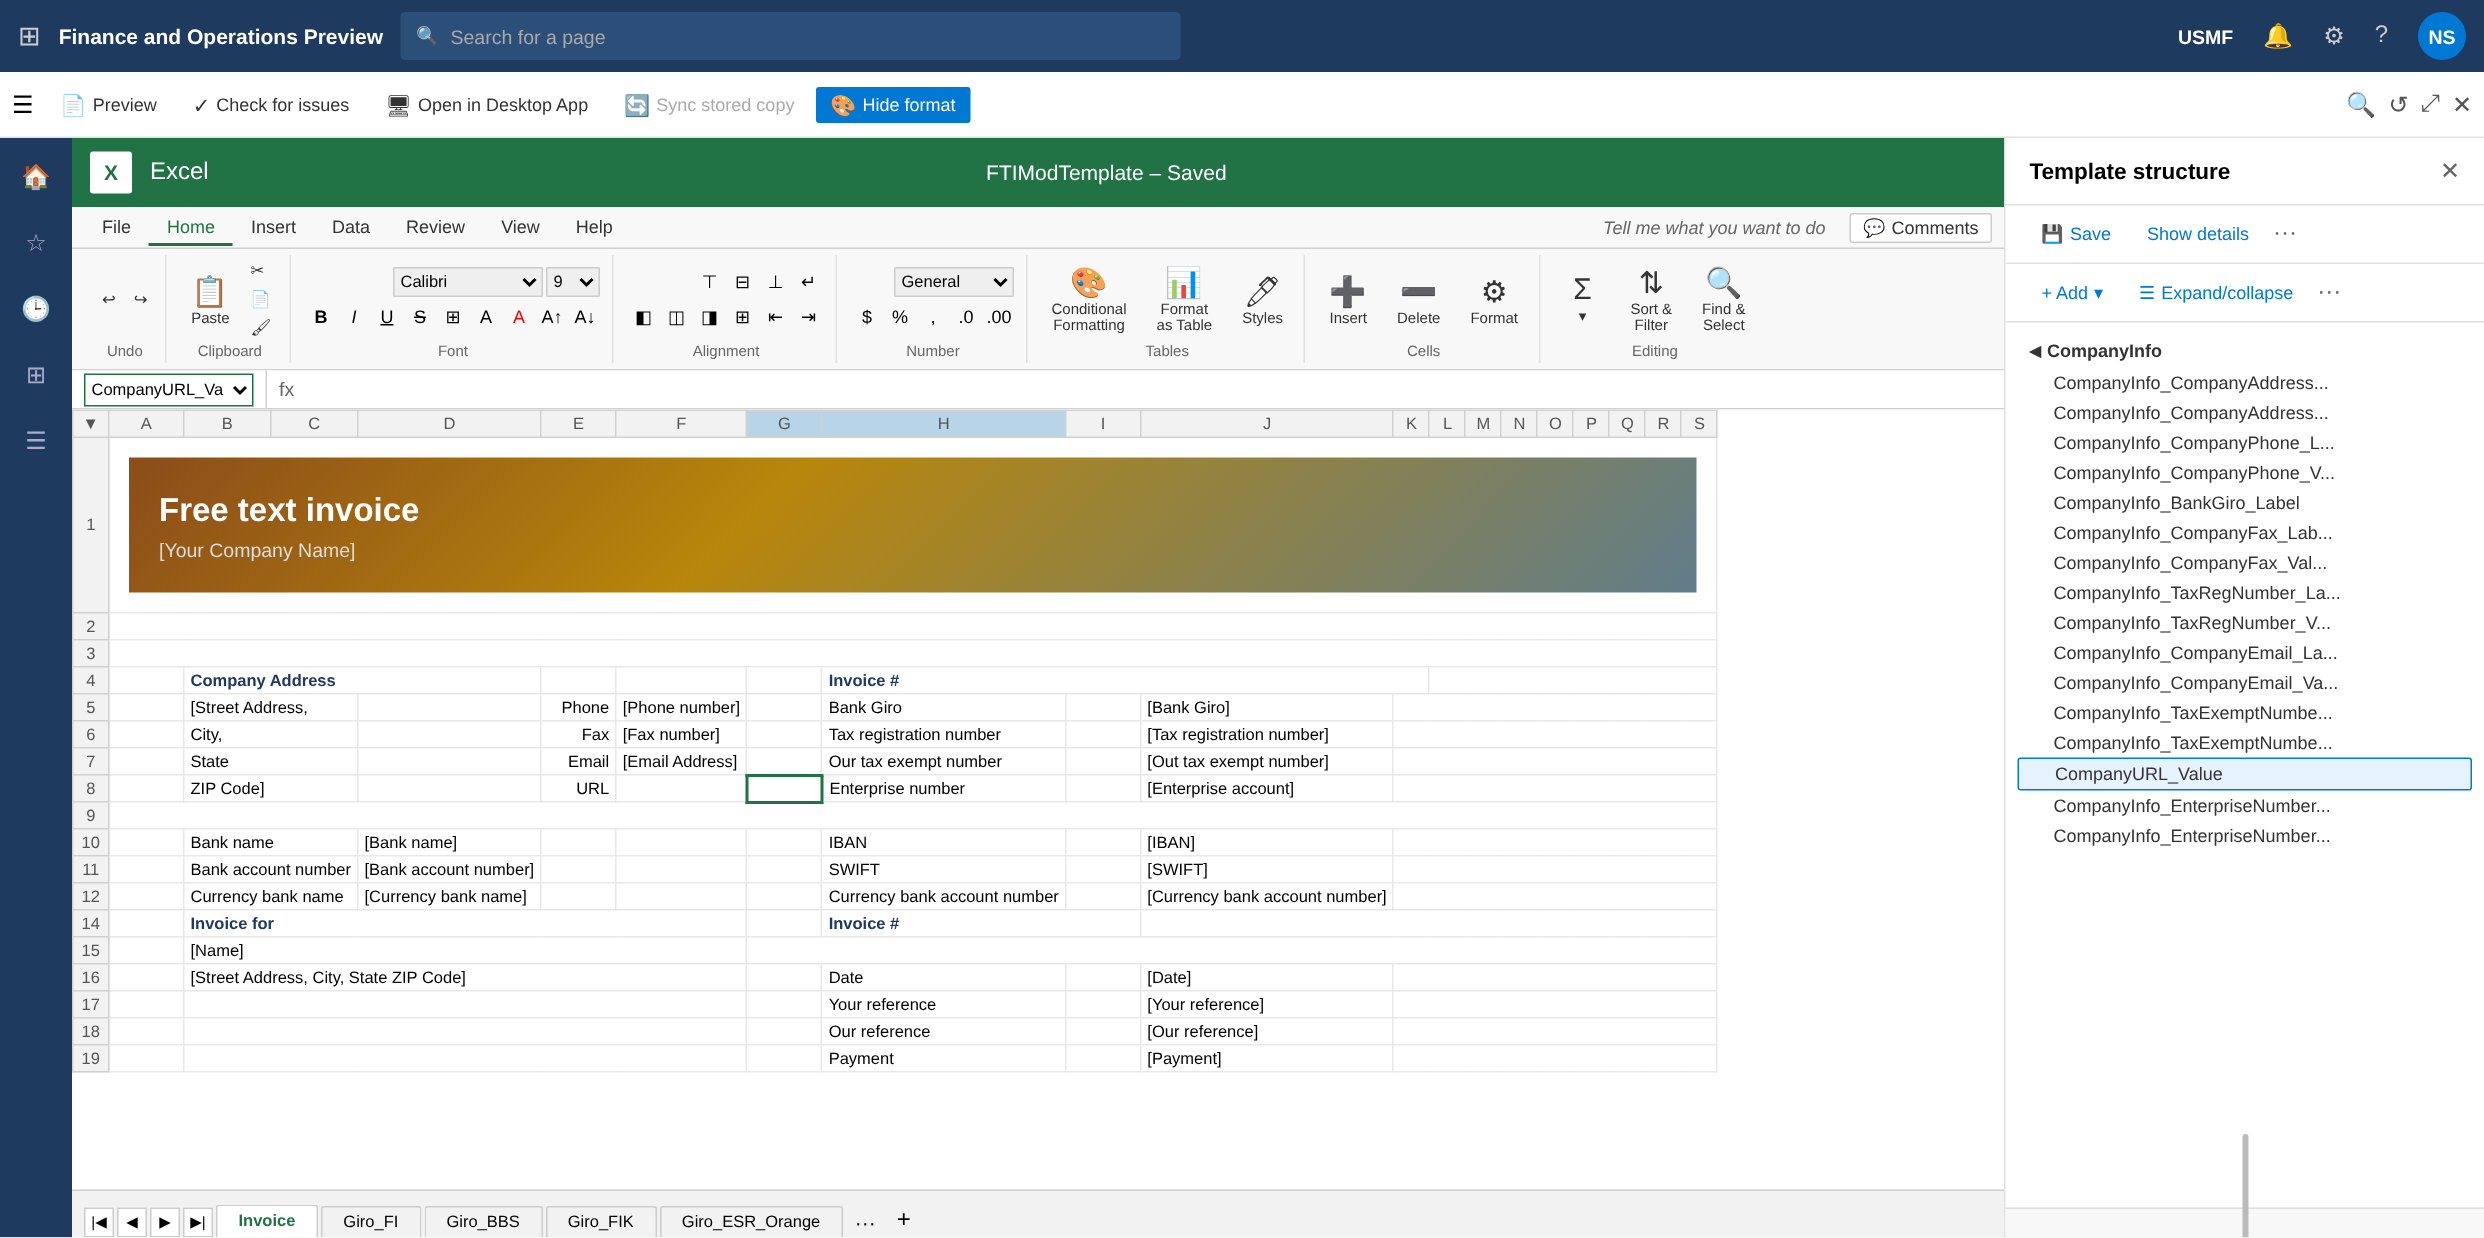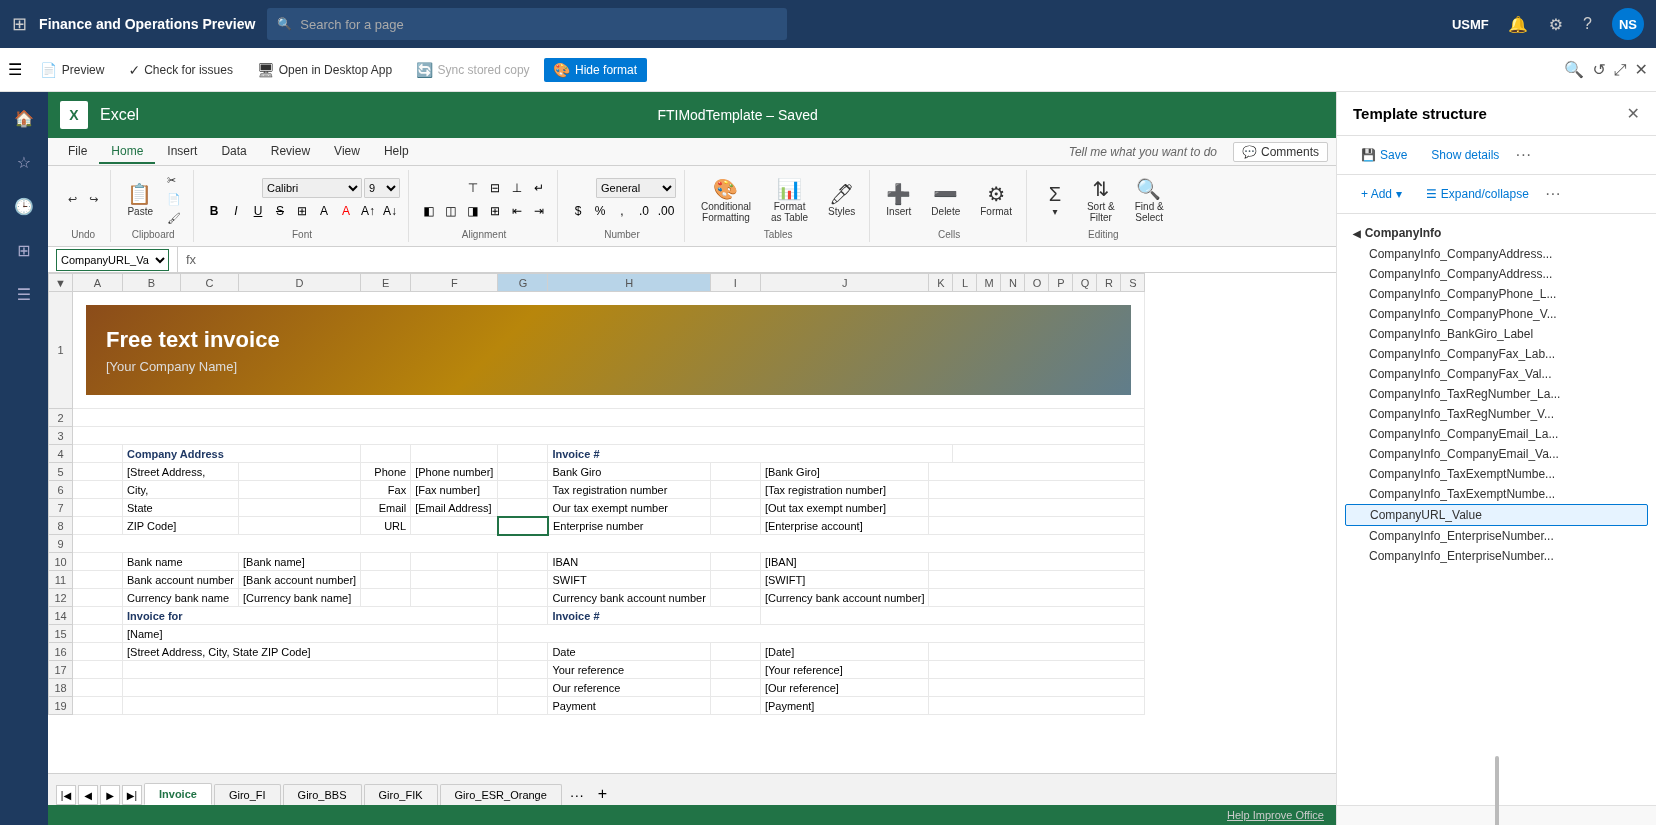--- a/index.html
+++ b/index.html
@@ -964,24 +964,20 @@
       <div class="tab-nav-btn">▶|</div>
       <div class="sheet-tab active">Invoice</div>
       <div class="sheet-tab">Giro_FI</div>
       <div class="sheet-tab">Giro_BBS</div>
       <div class="sheet-tab">Giro_FIK</div>
       <div class="sheet-tab">Giro_ESR_Orange</div>
       <span class="tab-more">···</span>
       <span class="tab-add">+</span>
     </div>
 
-    <div class="status-bar">
-      <span></span>
-      <span class="status-right">Help Improve Office</span>
-    </div>
   </div>
 
   <div class="right-panel">
     <div class="panel-header">
       <span class="panel-title">Template structure</span>
       <span class="panel-close">✕</span>
     </div>
     <div class="panel-toolbar">
       <button class="panel-btn">
         <span>💾</span>

